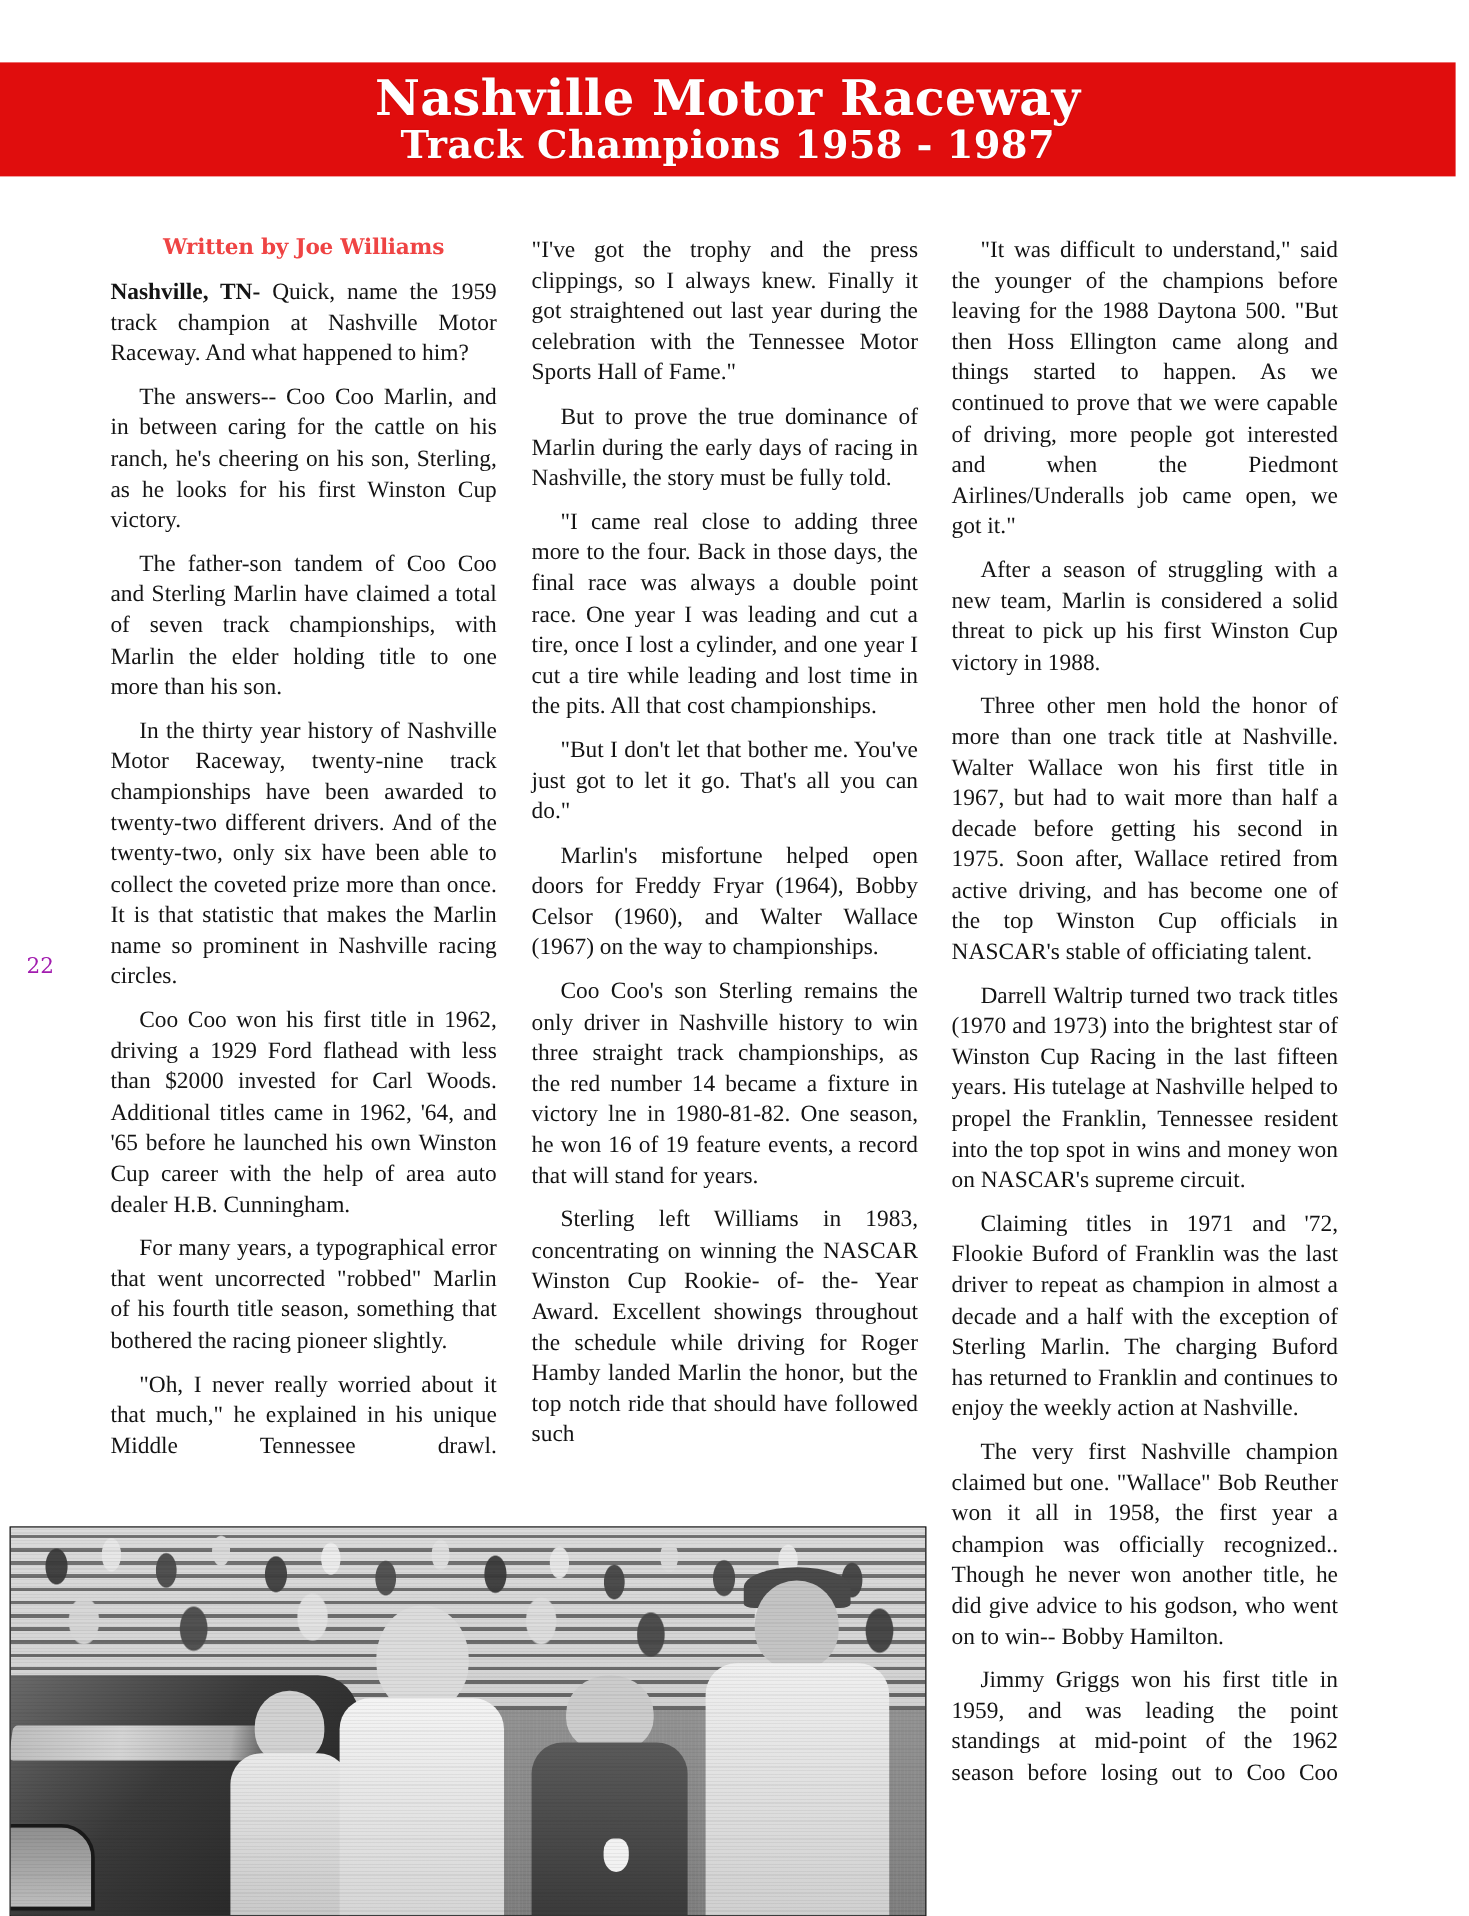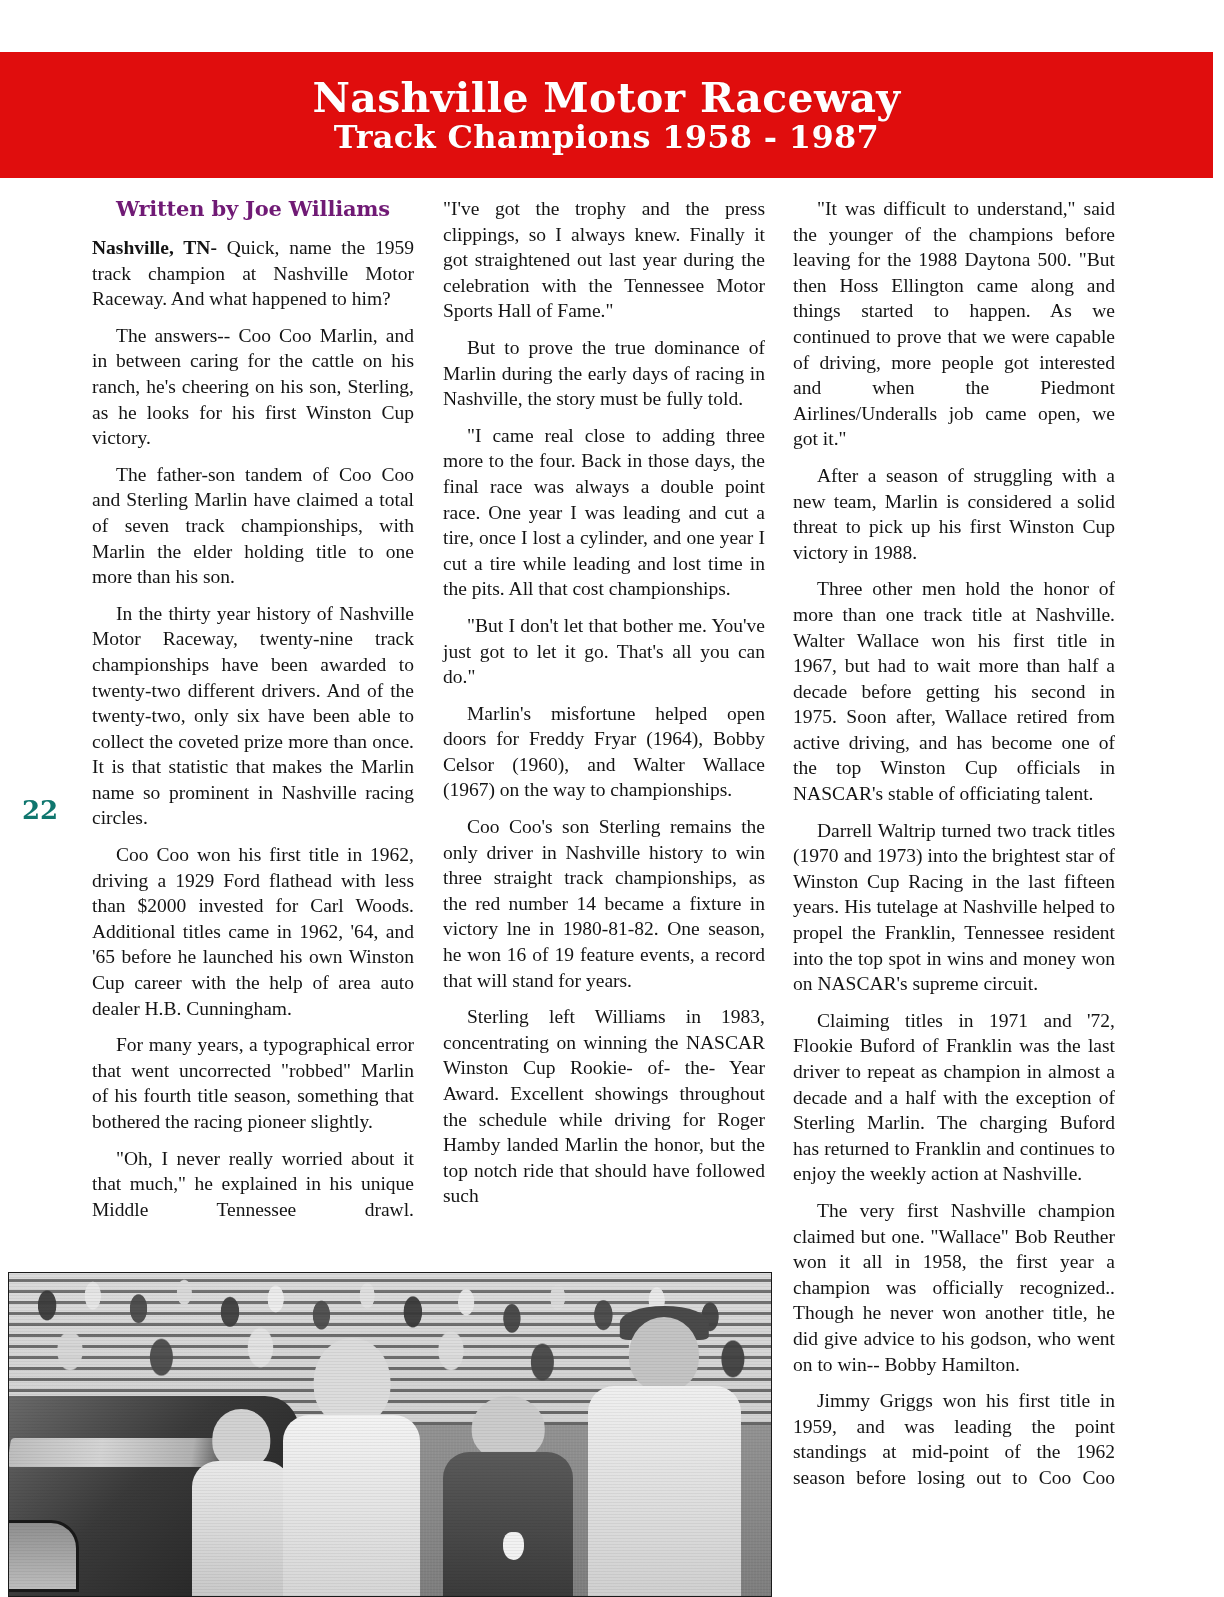--- a/index.html
+++ b/index.html
@@ -11,21 +11,21 @@
     width: 1224px; height: 1597px;
     position: relative;
     font-family: "Liberation Serif", "DejaVu Serif", serif;
     overflow: hidden;
   }
 
   
   .banner {
     position: absolute;
     left: 0; top: 52px;
-    width: 1213px; height: 126px;
+    width: 1213px; height: 95px;
     background: #e00d0d;
     display: flex;
     flex-direction: column;
     align-items: center;
     justify-content: center;
   }
   .banner-line {
     color: #ffffff;
     font-family: "DejaVu Serif", "Liberation Serif", serif;
     font-weight: bold;
@@ -36,46 +36,46 @@
     white-space: nowrap;
     text-shadow: 0 0 1px rgba(0,0,0,0.25);
   }
   .banner-line.l2 { font-size: 32px; }
 
   
   .page-number {
     position: absolute;
     left: 22px; top: 795px;
     font-family: "DejaVu Serif", "Liberation Serif", serif;
-    font-weight: bold;
-    font-size: 26px;
-    color: #0f766e;
+    font-weight: normal;
+    font-size: 18px;
+    color: #a21caf;
   }
 
   
   .columns {
     position: absolute;
     left: 92px; top: 196px;
     width: 1044px;
   }
   .col {
     position: absolute;
     top: 0;
     width: 322px;
   }
   .col-1 { left: 0px; }
   .col-2 { left: 351px; }
   .col-3 { left: 701px; }
 
   .byline {
     font-family: "DejaVu Serif", "Liberation Serif", serif;
     font-weight: bold;
-    font-size: 21px;
+    font-size: 18px;
     text-align: center;
-    color: #701a75;
+    color: #ef4444;
     margin: 0 0 14px 0;
     letter-spacing: -0.2px;
   }
 
   p.body {
     margin: 0 0 11px 0;
     font-size: 19.5px;
     line-height: 25.6px;
     color: #141414;
     text-align: justify;

